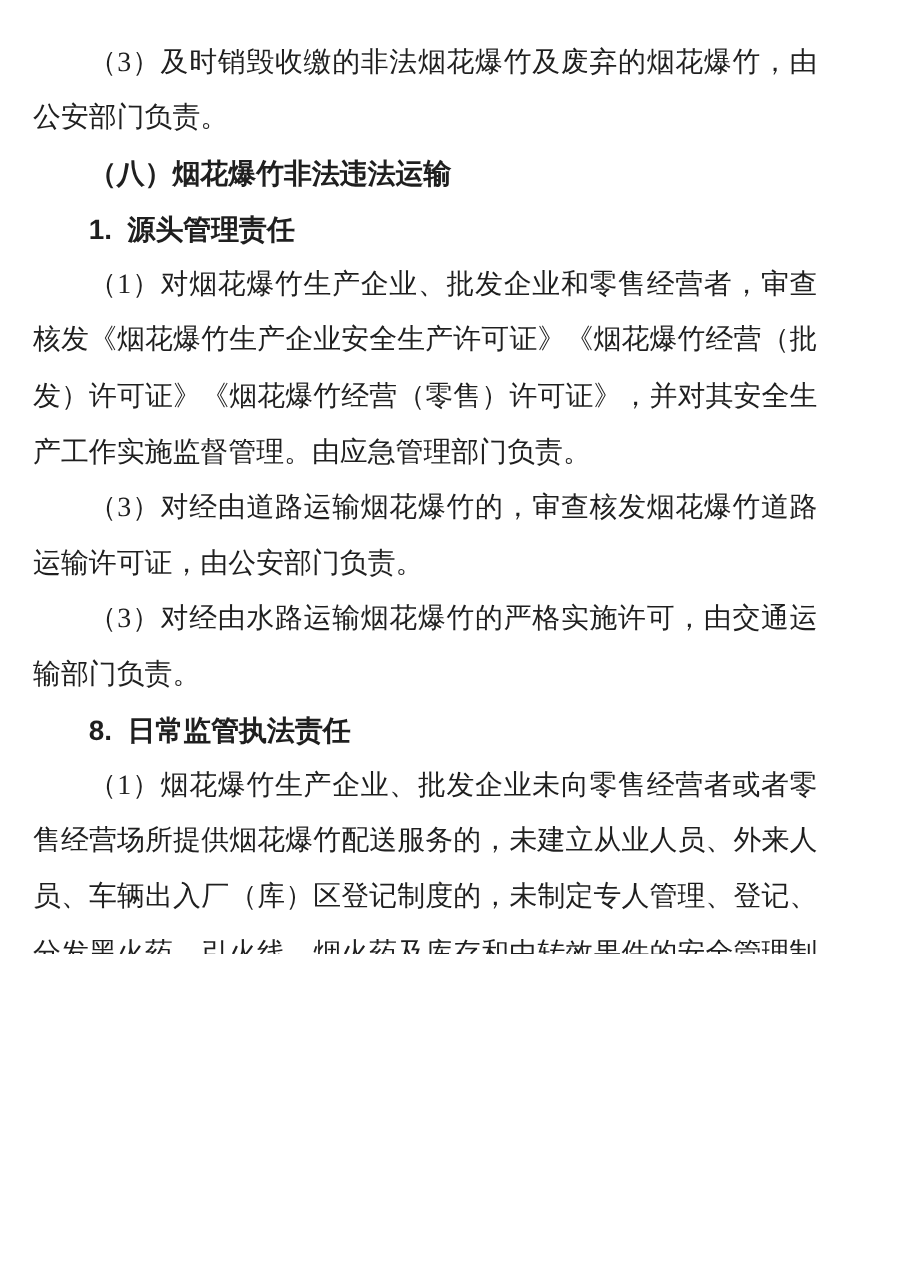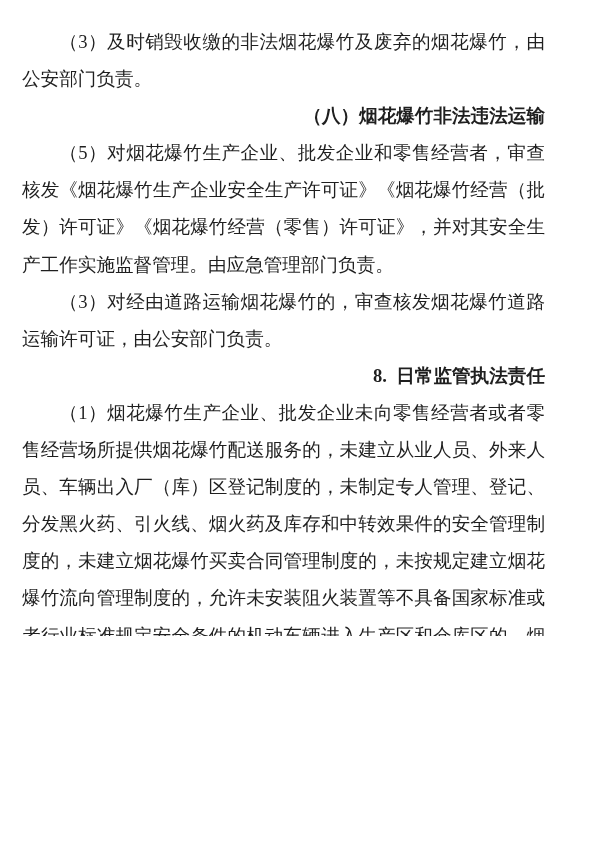--- a/index.html
+++ b/index.html
@@ -25,24 +25,24 @@
     letter-spacing: 0;
     color: #1f1f1f;
     text-align: justify;
   }
   .text-block p {
     margin: 0;
     padding: 0;
     text-indent: 2em;
   }
   .text-block p.heading {
-    font-family: Liberation Serif, serif;
+    font-family: Liberation Sans, sans-serif;
     font-weight: 700;
     white-space: pre-wrap;
-    text-align: right;
+    text-align: left;
   }
   .page-number {
     position: absolute;
     left: 260px;
     top: 777px;
     width: 24px;
     text-align: center;
     font-size: 15px;
     color: #2a2a2a;
     font-family: "Liberation Serif", "DejaVu Serif", serif;
@@ -70,22 +70,24 @@
   }
 </style>
 </head>
 <body>
 
 <div class="page">
 
   <div class="text-block">
     <p>（3）及时销毁收缴的非法烟花爆竹及废弃的烟花爆竹，由公安部门负责。</p>
     <p class="heading">（八）烟花爆竹非法违法运输</p>
-    <p>（5）对烟花爆竹生产企业、批发企业和零售经营者，审查核发《烟花爆竹生产企业安全生产许可证》《烟花爆竹经营（批发）许可证》《烟花爆竹经营（零售）许可证》，并对其安全生产工作实施监督管理。由应急管理部门负责。</p>
+    <p class="heading">1.  源头管理责任</p>
+    <p>（1）对烟花爆竹生产企业、批发企业和零售经营者，审查核发《烟花爆竹生产企业安全生产许可证》《烟花爆竹经营（批发）许可证》《烟花爆竹经营（零售）许可证》，并对其安全生产工作实施监督管理。由应急管理部门负责。</p>
     <p>（3）对经由道路运输烟花爆竹的，审查核发烟花爆竹道路运输许可证，由公安部门负责。</p>
+    <p>（3）对经由水路运输烟花爆竹的严格实施许可，由交通运输部门负责。</p>
     <p class="heading">8.  日常监管执法责任</p>
     <p>（1）烟花爆竹生产企业、批发企业未向零售经营者或者零售经营场所提供烟花爆竹配送服务的，未建立从业人员、外来人员、车辆出入厂（库）区登记制度的，未制定专人管理、登记、分发黑火药、引火线、烟火药及库存和中转效果件的安全管理制度的，未建立烟花爆竹买卖合同管理制度的，未按规定建立烟花爆竹流向管理制度的，允许未安装阻火装置等不具备国家标准或者行业标准规定安全条件的机动车辆进入生产区和仓库区的，烟花爆竹零售经营者到批发企业仓库自行提取烟花爆竹的，未经许可生产、经营烟花爆竹制品或者向未取得烟花爆竹安全生产许可</p>
   </div>
 
   <div class="page-number">19</div>
 
   <div class="watermark">
     <svg class="wm-icon" viewBox="0 0 40 33" xmlns="http://www.w3.org/2000/svg">
 
       <g stroke="#c8c8c8" stroke-width="1.6" fill="#ffffff">

